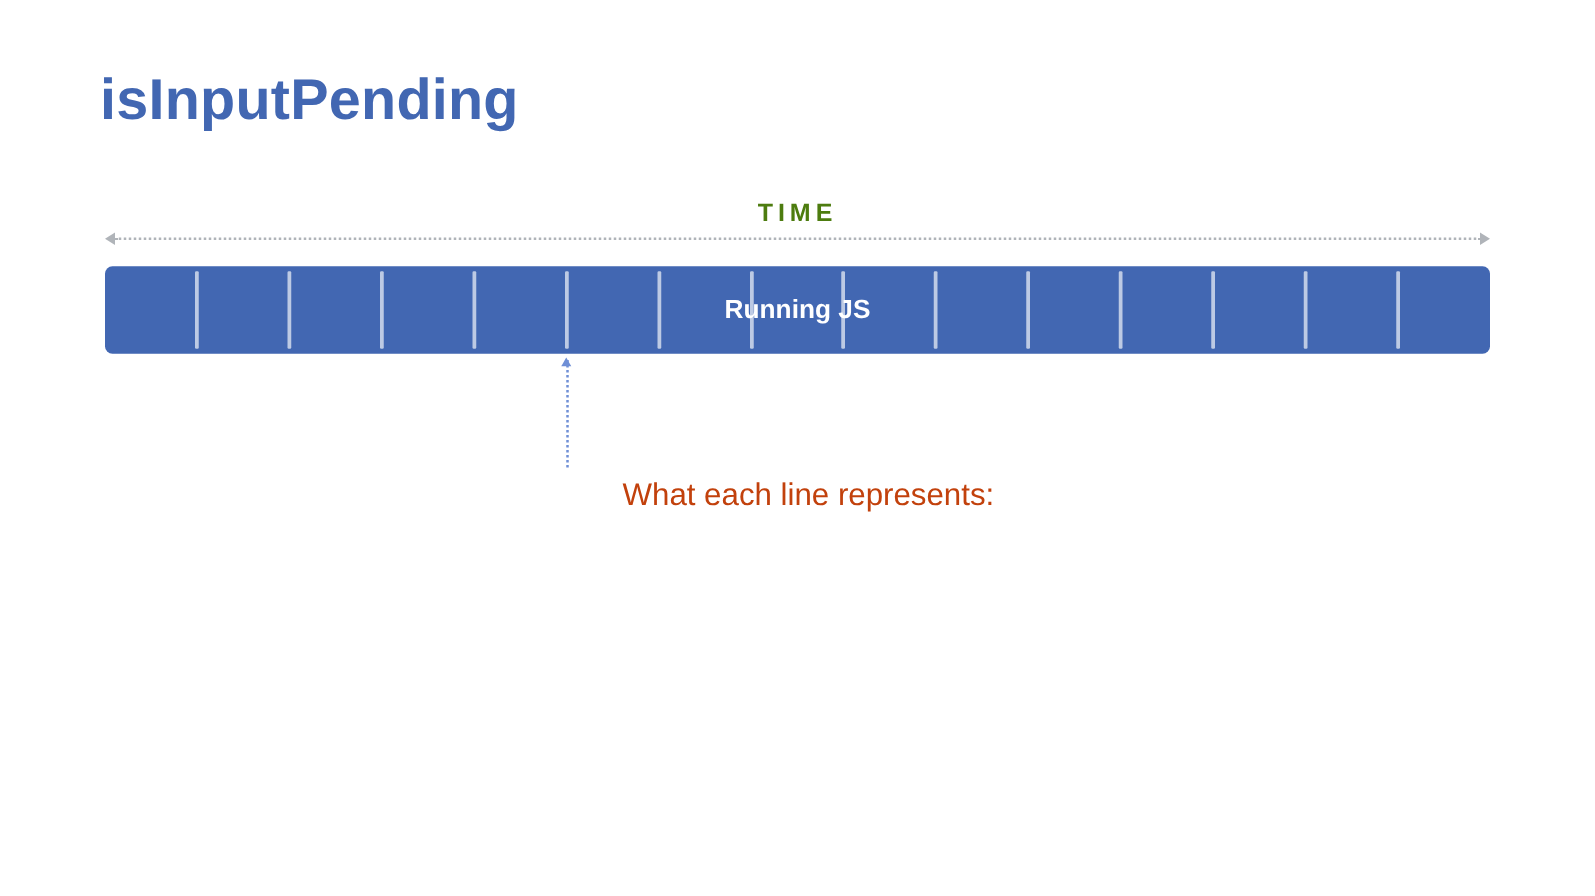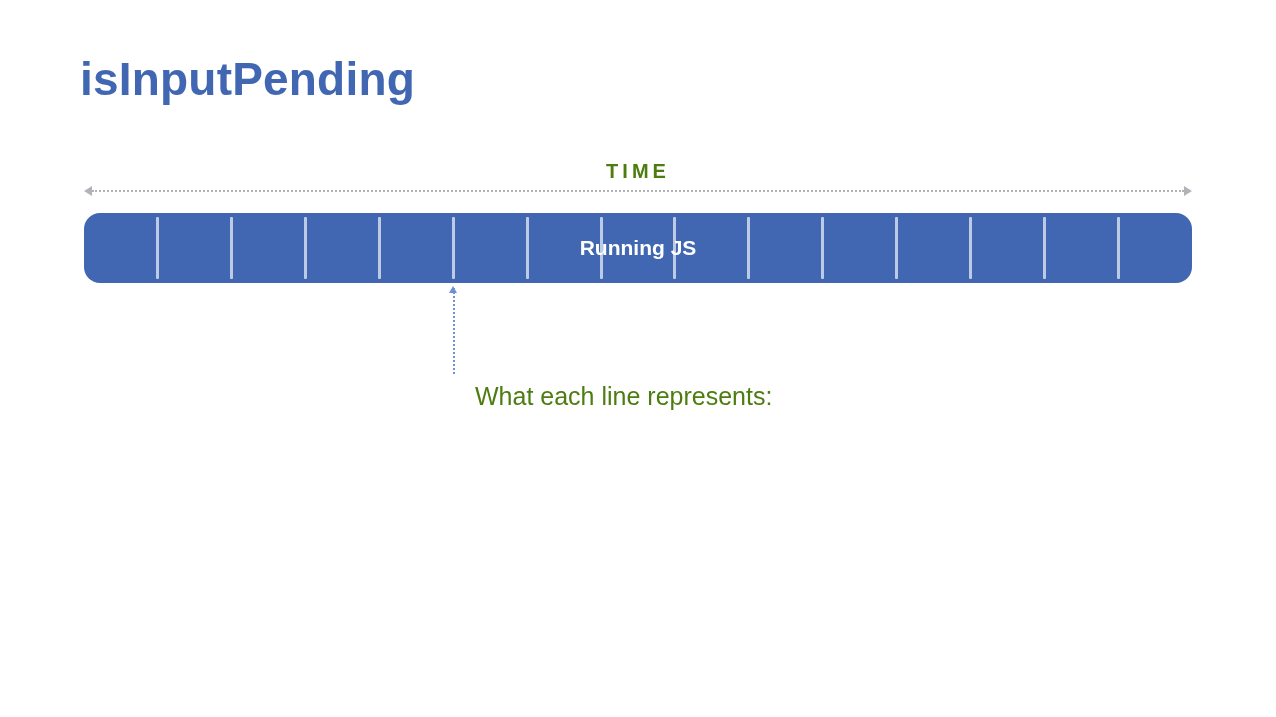--- a/index.html
+++ b/index.html
@@ -56,21 +56,21 @@
   .axis .arrow.right{right:0;border-left:8px solid #b0b4b9;}
 
   
   .bar{
     position:absolute;
     top:213px;
     left:84px;
     right:84px;
     height:70px;
     background:var(--blue);
-    border-radius:16px;
+    border-radius:6px;
     display:flex;
     align-items:center;
     justify-content:center;
     color:#ffffff;
     font-weight:700;
     font-size:21px;
     overflow:hidden;
   }
   .bar .tick{
     position:absolute;
@@ -99,21 +99,22 @@
   .annotation{
     position:absolute;
     top:378px;
     left:475px;
     width:420px;
     font-size:25px;
     line-height:1.45;
     color:var(--body-grey);
   }
   .annotation .lead{
-    color:#4d7c0f;
+    color:#c2410c;
+    margin-left:23px;
   }
 </style>
 </head>
 <body>
 
 <div class="slide">
 
   <div class="title">isInputPending</div>
 
   <div class="time-label">TIME</div>

